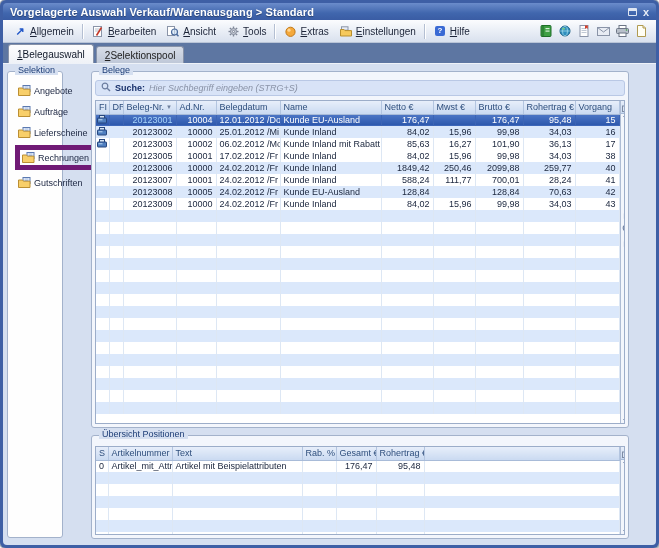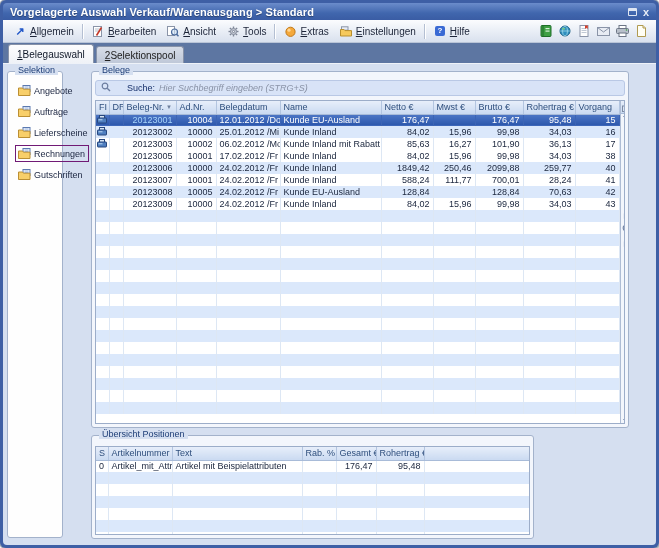--- a/index.html
+++ b/index.html
@@ -35,32 +35,32 @@
   .tab.active{height:19px;background:linear-gradient(#fdfdfe,#eff2f7);color:#101828;}
   .tab u{text-decoration:underline;}
   
   .content{position:relative;height:482px;background:#d5dff0;border-radius:0 0 4px 4px;
     overflow:hidden;border-top:1px solid #eef2f8;}
   .groupbox{position:absolute;border:1px solid #a3b2cb;border-radius:3px;}
   .gb-label{position:absolute;top:-7px;left:7px;background:#d5dff0;padding:0 3px;
     font-size:9px;color:#1e3e77;white-space:nowrap;z-index:3;}
   .gb-selektion{left:4px;top:7px;width:56px;height:467px;background:#fefefe;}
   .gb-belege{left:88px;top:7px;width:538px;height:357px;background:#f3f6fc;}
-  .gb-positionen{left:88px;top:371px;width:443px;height:104px;background:#f3f6fc;}
+  .gb-positionen{left:88px;top:371px;width:538px;height:104px;background:#f3f6fc;}
   
   .side-list{padding:10px 16px 0 7px;display:flex;flex-direction:column;gap:4px;}
   .side-item{display:flex;align-items:center;gap:3px;font-size:9px;color:#1b2540;
     padding:1px 3px 1px 1px;border:1px solid transparent;width:fit-content;}
   .side-item .lbl{white-space:nowrap;}
-  .side-item.focused{border:1px solid #701a75;}
+  .side-item.focused{border:5px solid #701a75;}
   
   .search-row{position:absolute;left:3px;right:3px;top:8px;height:16px;background:#d8e3f7;
     border:1px solid #b9c8e5;border-radius:3px;display:flex;align-items:center;gap:4px;
     padding:0 5px;font-size:9px;}
-  .search-label{font-weight:normal;color:#17306b;margin-left:12px;}
+  .search-label{font-weight:bold;color:#17306b;}
   .search-input{flex:1;border:none;background:transparent;outline:none;font-size:9px;
     font-family:"Liberation Sans",sans-serif;color:#333;padding:0;}
   .search-input::placeholder{color:#8a93a7;font-style:italic;}
   
   .grid-wrap{position:absolute;left:3px;right:3px;bottom:3px;border:1px solid #9cadc9;
     background:#fff;display:flex;overflow:hidden;}
   .gb-belege .grid-wrap{top:28px;}
   .gb-positionen .grid-wrap{top:10px;}
   table.grid{border-collapse:collapse;table-layout:fixed;font-size:9px;align-self:flex-start;}
   .grid th{height:13px;background:linear-gradient(#e7eefa,#cadaf1);color:#2f4f7d;

